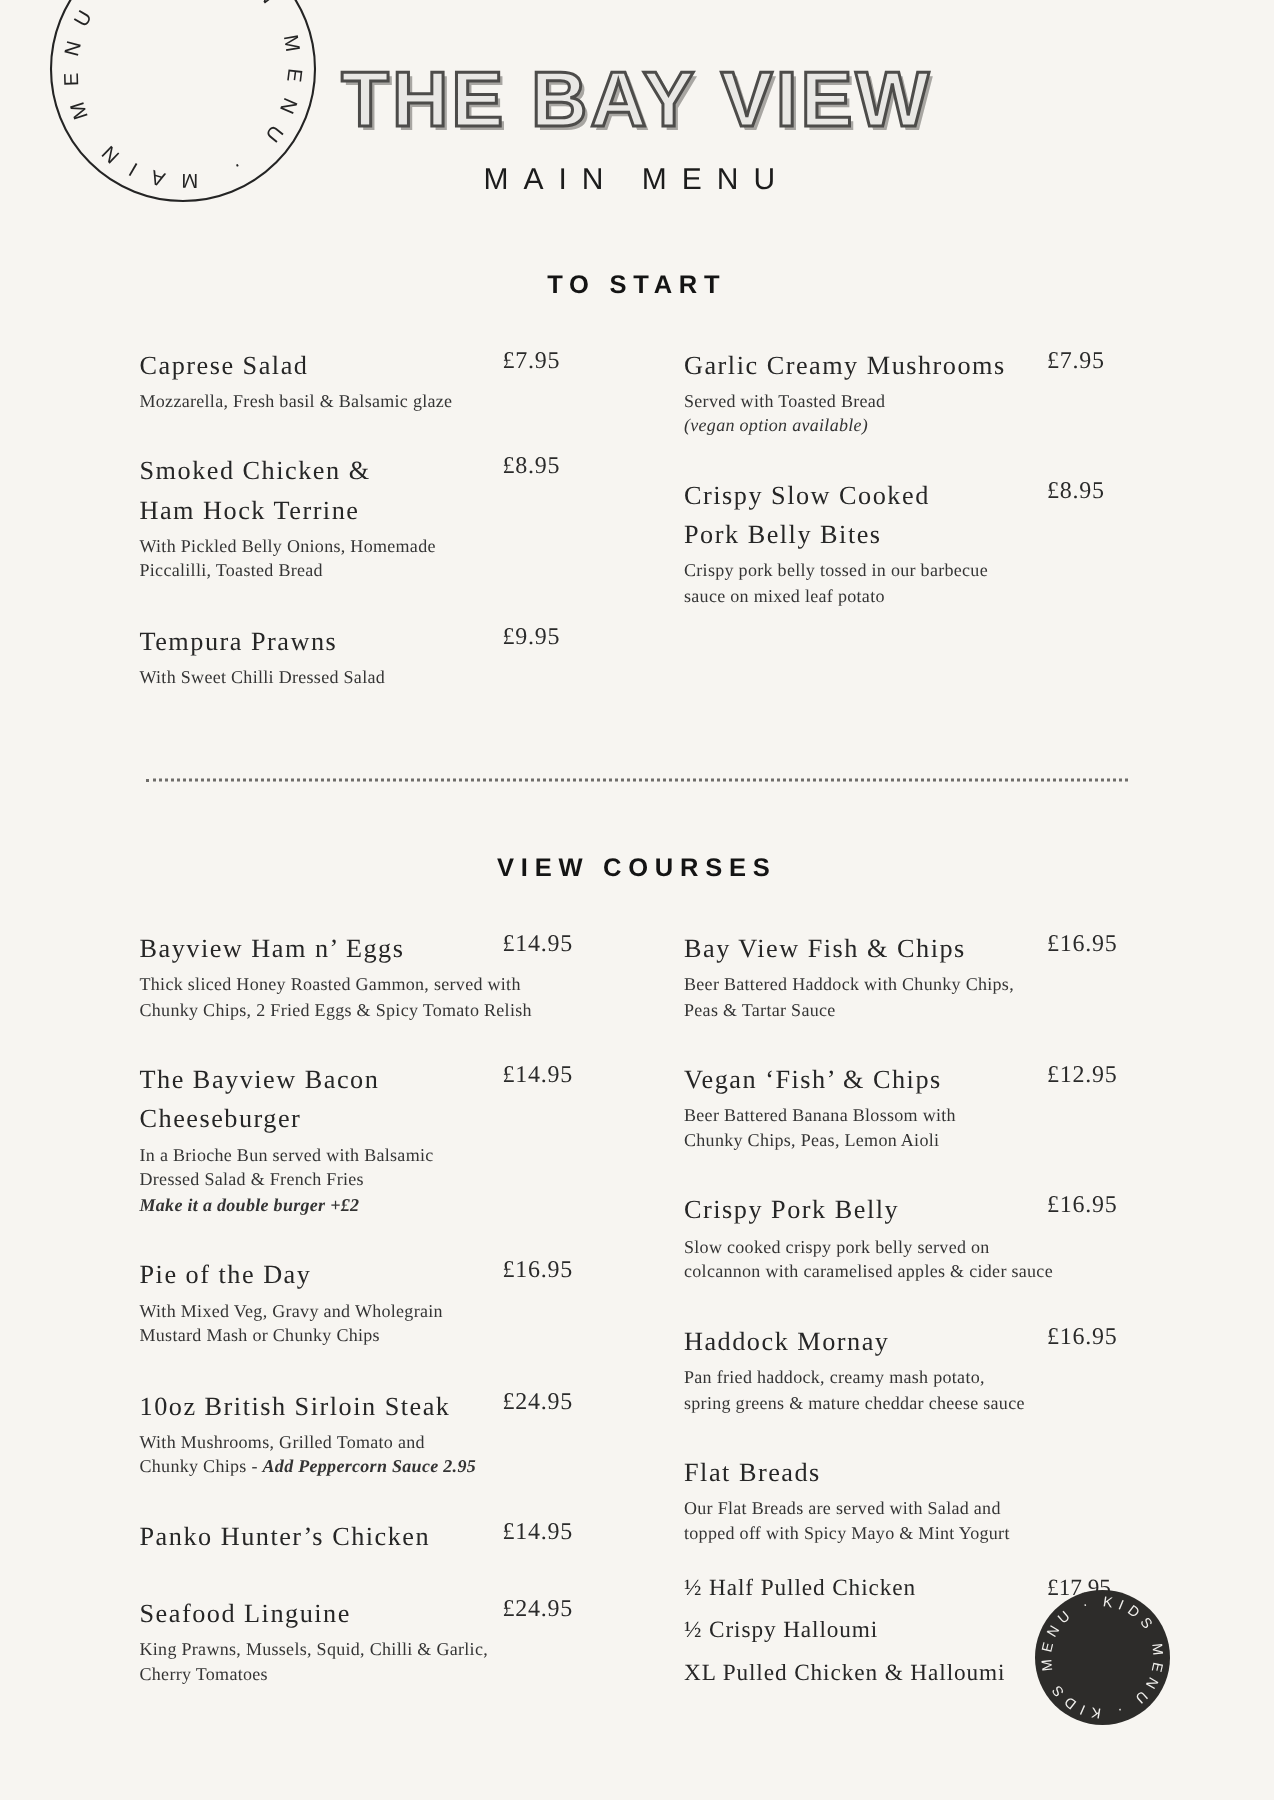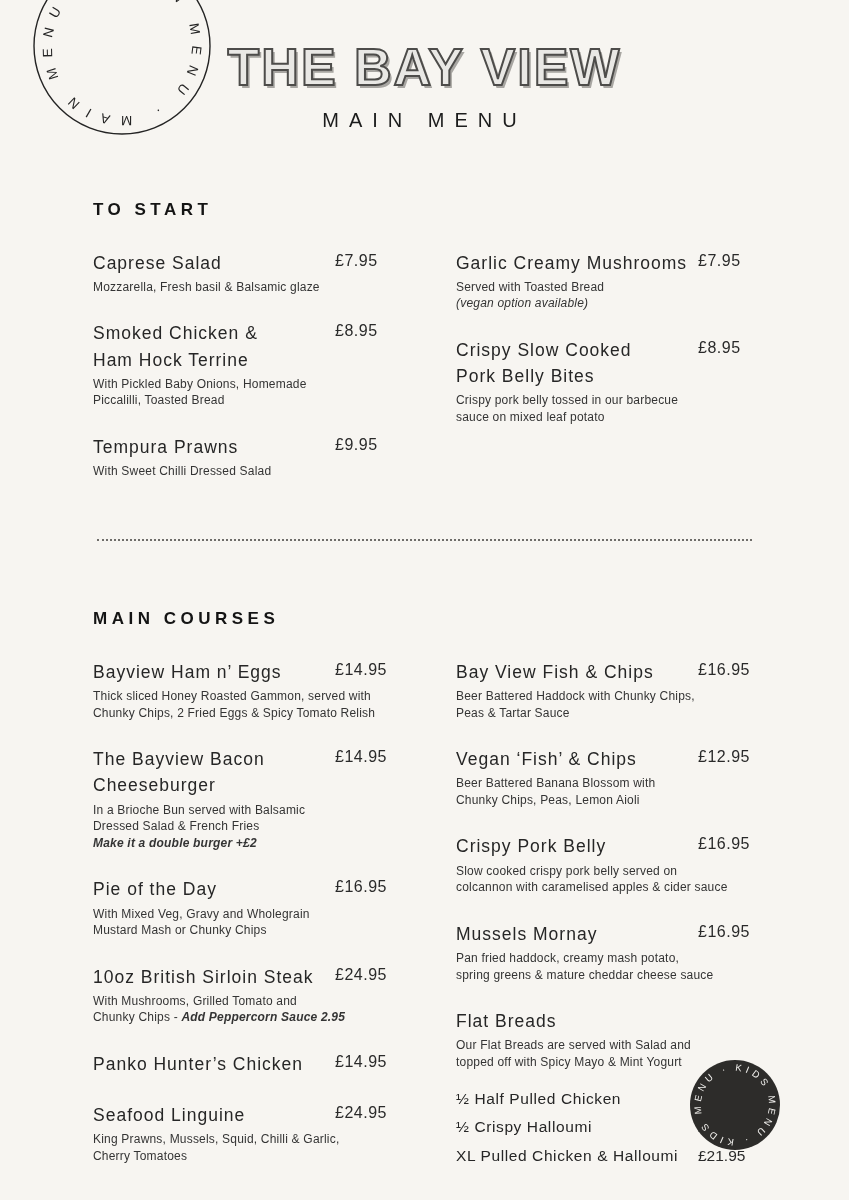--- a/index.html
+++ b/index.html
@@ -10,22 +10,22 @@
   .stamp{position:absolute;left:16px;top:0;}
   .header{padding-top:40px;text-align:center;}
   .title{font-size:52px;font-weight:700;letter-spacing:2px;color:#e9e8e5;
          -webkit-text-stroke:2px #4d4c4a;text-shadow:2.5px 2.5px 0 #a8a6a2;
          line-height:1.05;}
   .subtitle{margin-top:14px;font-size:20px;letter-spacing:10px;color:#1c1c1c;}
 
   
   .content{padding:0 93px;}
   .section-divider{border-top:2px dotted #6f6d6a;margin:34px 4px 0 4px;height:0;}
-  .section-heading{font-size:17px;font-weight:700;letter-spacing:4.5px;color:#141414;margin-top:68px;}
-  .cols{display:flex;gap:57px;margin-top:30px;}
+  .section-heading{font-size:17px;font-weight:700;letter-spacing:4.5px;color:#141414;margin-top:48px;text-align:center;}
+  .cols{display:flex;gap:57px;margin-top:30px;font-family:Liberation Serif, serif;}
   .col{width:306px;flex:none;}
 
   .menu-item{margin-bottom:25px;}
   .item-row{display:flex;align-items:flex-start;}
   .item-name{flex:1;font-size:17.5px;letter-spacing:1px;color:#262626;line-height:1.5;white-space:pre-line;}
   .item-price{flex:none;width:64px;font-size:16px;letter-spacing:.5px;color:#2a2a2a;text-align:left;padding-top:2px;}
   .item-desc{margin-top:3px;font-size:12px;line-height:1.38;letter-spacing:.2px;color:#343434;}
   .desc-line span.i{font-style:italic;}
   .desc-line span.b{font-weight:700;}
   .item-variants{margin-top:14px;}
@@ -71,21 +71,21 @@
               <div class="desc-line"><span>Mozzarella, Fresh basil &amp; Balsamic glaze</span></div>
             </div>
           </div>
           <div class="menu-item">
             <div class="item-row">
               <div class="item-name">Smoked Chicken &amp;
 Ham Hock Terrine</div>
               <div class="item-price">£8.95</div>
             </div>
             <div class="item-desc">
-              <div class="desc-line"><span>With Pickled Baby Onions, Homemade</span></div>
+              <div class="desc-line"><span>With Pickled Belly Onions, Homemade</span></div>
               <div class="desc-line"><span>Piccalilli, Toasted Bread</span></div>
             </div>
           </div>
           <div class="menu-item">
             <div class="item-row">
               <div class="item-name">Tempura Prawns</div>
               <div class="item-price">£9.95</div>
             </div>
             <div class="item-desc">
               <div class="desc-line"><span>With Sweet Chilli Dressed Salad</span></div>
@@ -110,21 +110,21 @@
               <div class="item-price">£8.95</div>
             </div>
             <div class="item-desc">
               <div class="desc-line"><span>Crispy pork belly tossed in our barbecue</span></div>
               <div class="desc-line"><span>sauce on mixed leaf potato</span></div>
             </div>
           </div>
         </div>
       </div>
       <div class="section-divider"></div>
-      <div class="section-heading">MAIN COURSES</div>
+      <div class="section-heading">VIEW COURSES</div>
       <div class="cols">
         <div class="col">
           <div class="menu-item">
             <div class="item-row">
               <div class="item-name">Bayview Ham n’ Eggs</div>
               <div class="item-price">£14.95</div>
             </div>
             <div class="item-desc">
               <div class="desc-line"><span>Thick sliced Honey Roasted Gammon, served with</span></div>
               <div class="desc-line"><span>Chunky Chips, 2 Fried Eggs &amp; Spicy Tomato Relish</span></div>
@@ -205,21 +205,21 @@
               <div class="item-name">Crispy Pork Belly</div>
               <div class="item-price">£16.95</div>
             </div>
             <div class="item-desc">
               <div class="desc-line"><span>Slow cooked crispy pork belly served on</span></div>
               <div class="desc-line"><span>colcannon with caramelised apples &amp; cider sauce</span></div>
             </div>
           </div>
           <div class="menu-item">
             <div class="item-row">
-              <div class="item-name">Mussels Mornay</div>
+              <div class="item-name">Haddock Mornay</div>
               <div class="item-price">£16.95</div>
             </div>
             <div class="item-desc">
               <div class="desc-line"><span>Pan fried haddock, creamy mash potato,</span></div>
               <div class="desc-line"><span>spring greens &amp; mature cheddar cheese sauce</span></div>
             </div>
           </div>
           <div class="menu-item">
             <div class="item-row">
               <div class="item-name">Flat Breads</div>

